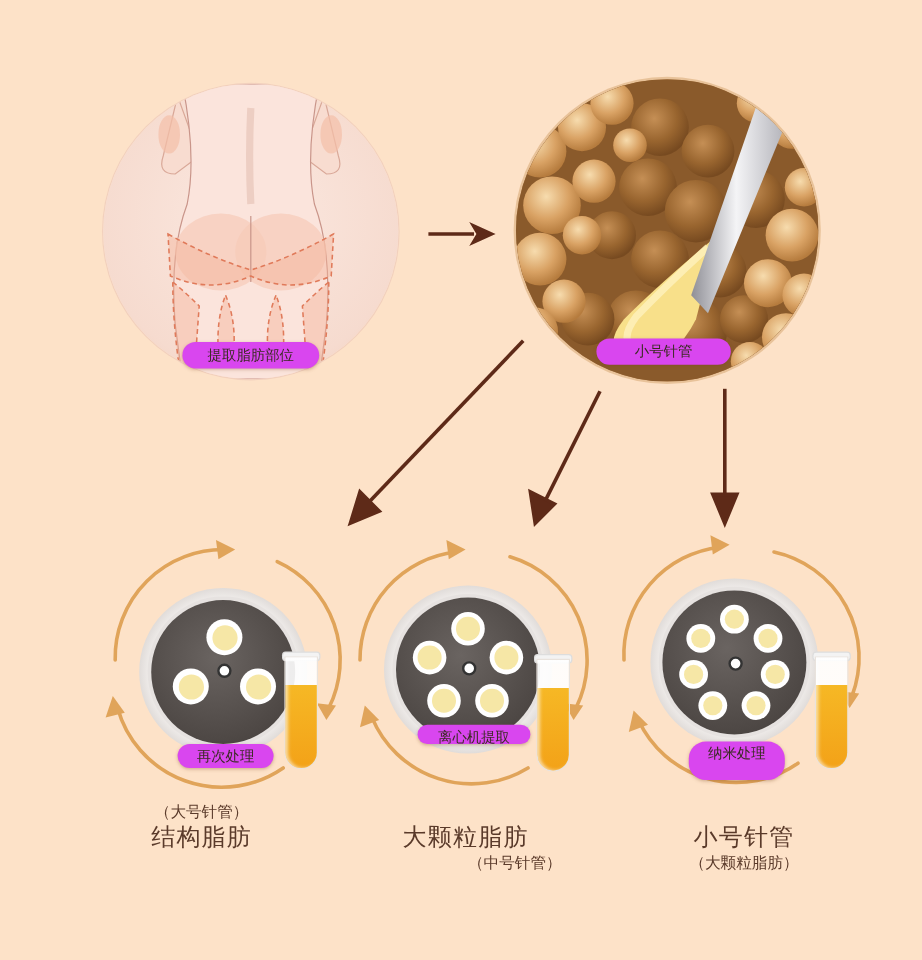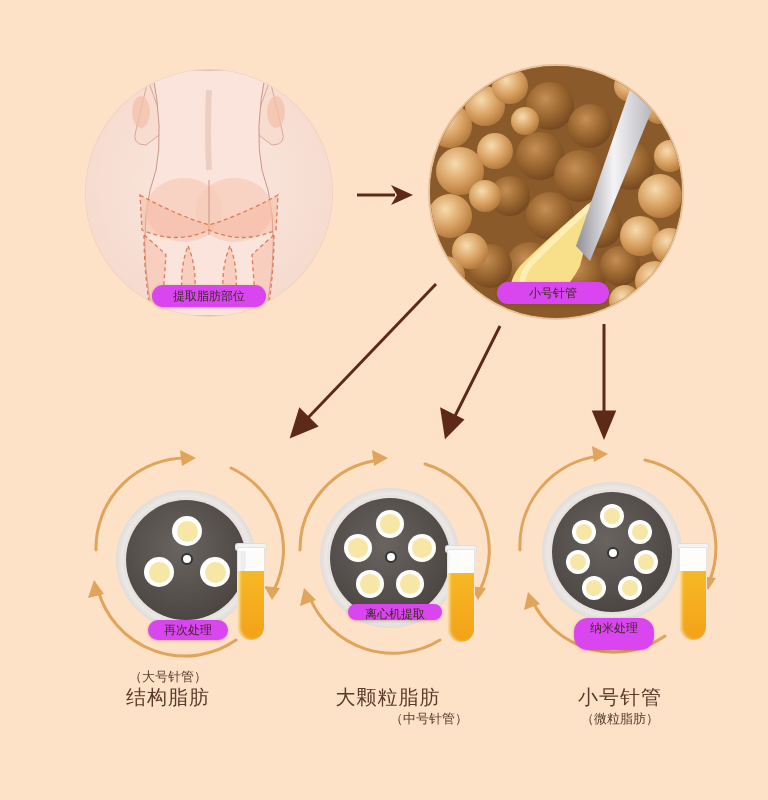--- a/index.html
+++ b/index.html
@@ -233,13 +233,13 @@
     <div class="well" style="left:82px;top:58px;width:24px;height:24px;"></div>
     <div class="well" style="left:30px;top:84px;width:24px;height:24px;"></div>
     <div class="well" style="left:66px;top:84px;width:24px;height:24px;"></div>
     <div class="hub" style="left:55px;top:55px;"></div>
   </div>
   <div class="tube-rim" style="left:168px;top:104px;"></div>
   <div class="tube" style="left:170px;top:108px;"></div>
   <div class="pill" style="left:64px;top:178px;width:80px;height:32px;line-height:20px;">纳米处理</div>
 </div>
 <div class="title-main" style="left:540px;top:684px;">小号针管</div>
-<div class="title-sub" style="left:540px;top:710px;">（微粒脂肪）</div>
+<div class="title-sub" style="left:540px;top:710px;">（大颗粒脂肪）</div>
 
 </body></html>

